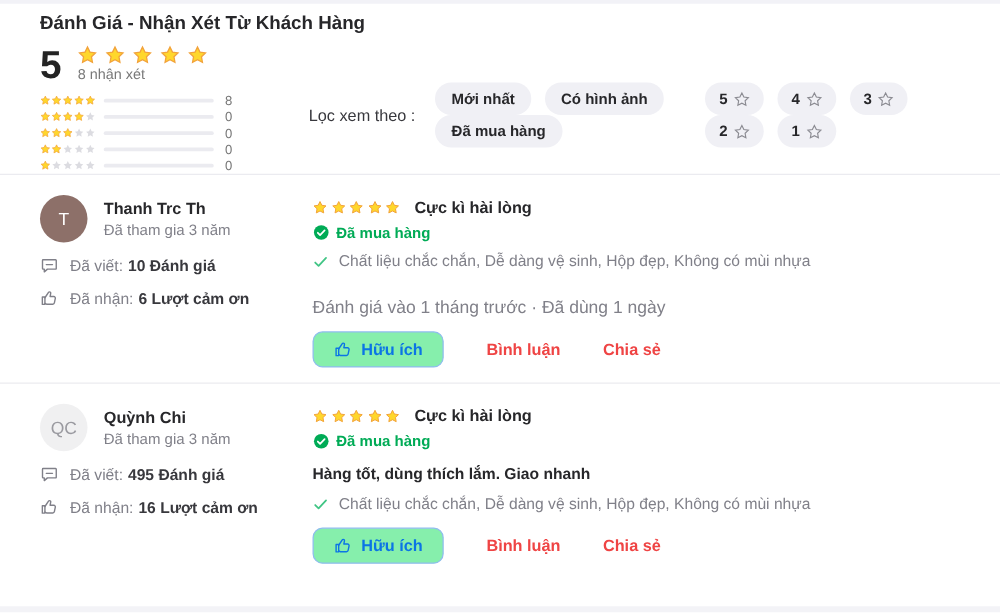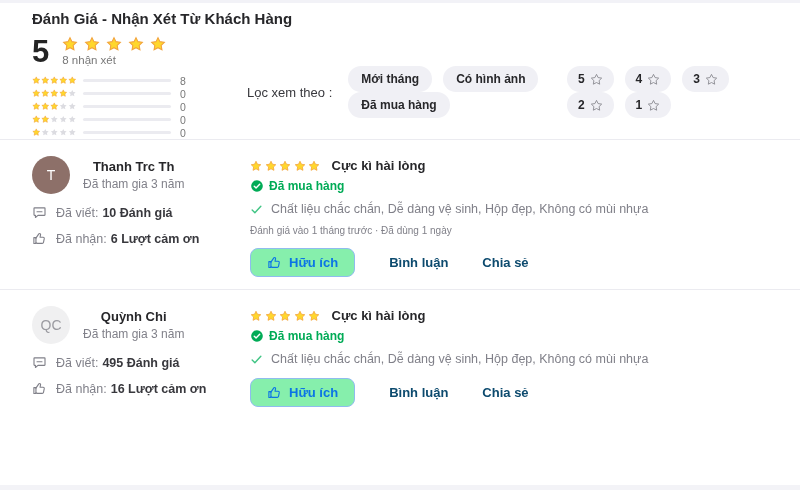--- a/index.html
+++ b/index.html
@@ -47,47 +47,47 @@
   
   .review { display:flex; border-top:1px solid #ebebf0; padding:16px 32px 12px 32px; }
   .review:first-of-type { margin-top:12px; }
   .rev-left { width:218px; flex-shrink:0; }
   .profile { display:flex; align-items:center; }
   .avatar {
     width:38px; height:38px; border-radius:50%;
     display:flex; align-items:center; justify-content:center;
     font-size:14px; font-weight:normal; margin-right:13px; flex-shrink:0;
   }
-  .p-name { font-size:13px; font-weight:bold; color:#27272a;text-align:center; }
+  .p-name { font-size:13px; font-weight:bold; color:#27272a; }
   .p-joined { font-size:12px; color:#808089; margin-top:3px; }
   .stat { display:flex; align-items:center; margin-top:11px; font-size:12.5px; color:#808089; }
   .stat svg { width:15px; height:15px; margin-right:9px; flex-shrink:0; }
   .stat .stat-val { color:#38383d; font-weight:bold; margin-left:4px; }
 
   .rev-right { flex:1; padding-top:2px; }
   .rating-row { display:flex; align-items:center; }
   .rating-stars { display:flex; align-items:center; }
   .rating-stars .star { width:12px; height:12px; margin-right:2.5px; }
   .rating-title { font-size:13px; font-weight:bold; color:#27272a; margin-left:9px; }
   .purchased { display:flex; align-items:center; margin-top:6px; }
   .purchased svg { width:14px; height:14px; margin-right:5px; }
   .purchased span { color:#00ab56; font-size:12px; font-weight:bold; }
   .content { font-size:12.5px; font-weight:600; color:#27272a; margin-top:11px; line-height:1.3; }
   .attrs { display:flex; align-items:center; margin-top:9px; font-size:12.5px; color:#808089; }
   .attrs svg { width:13px; height:13px; margin-right:8px; flex-shrink:0; }
-  .meta { margin-top:9px; font-size:10px; color:#808089; }
+  .meta { margin-top:21px; font-size:14px; color:#808089; }
   .actions { display:flex; align-items:center; margin-top:12px; }
   .helpful-btn {
     display:inline-flex; align-items:center; gap:7px;
     border:1px solid #8fbcee; border-radius:8px; background:#86efac;
     color:#0b74e5; font-size:13px; font-weight:bold;
     padding:6px 16px; cursor:pointer; font-family:inherit;
   }
   .helpful-btn svg { width:15px; height:15px; }
-  .action-link { color:#0c4a6e; font-size:13px; font-weight:bold; margin-left:34px; cursor:pointer; }
+  .action-link { color:#ef4444; font-size:13px; font-weight:bold; margin-left:34px; cursor:pointer; }
 
   .star path.f { fill:#ffd72c; stroke:#f2a33c; stroke-width:1.6; }
   .star path.e { fill:#dcdce1; stroke:none; }
 </style>
 </head>
 <body>
 
 <div class="edge-strip"></div>
 
 <div class="page-title">Đánh Giá - Nhận Xét Từ Khách Hàng</div>
@@ -221,21 +221,21 @@
             </svg>
           </span>
           <span class="hist-track"><span class="hist-fill" style="width:0%"></span></span>
           <span class="hist-count">0</span>
         </div>
       </div>
   </div>
   <div class="summary-right">
     <div class="filters">
       <span class="filter-label">Lọc xem theo :</span>
-      <span><span class="pill">Mới tháng</span><span class="pill">Có hình ảnh</span><span class="pill">Đã mua hàng</span></span>
+      <span><span class="pill">Mới nhất</span><span class="pill">Có hình ảnh</span><span class="pill">Đã mua hàng</span></span>
       <span><span class="pill star-pill">
             <span class="sp-num">5</span>
             <svg class="star-o" viewBox="0 0 24 24">
               <path d="M12 2.5l2.95 5.97 6.6.96-4.78 4.66 1.13 6.58L12 17.57l-5.9 3.1 1.13-6.58L2.45 9.43l6.6-.96z" fill="none" stroke="#8b8b92" stroke-width="1.7"></path>
             </svg>
           </span><span class="pill star-pill">
             <span class="sp-num">4</span>
             <svg class="star-o" viewBox="0 0 24 24">
               <path d="M12 2.5l2.95 5.97 6.6.96-4.78 4.66 1.13 6.58L12 17.57l-5.9 3.1 1.13-6.58L2.45 9.43l6.6-.96z" fill="none" stroke="#8b8b92" stroke-width="1.7"></path>
             </svg>
@@ -381,20 +381,21 @@
         </span>
       <span class="rating-title">Cực kì hài lòng</span>
     </div>
     <div class="purchased">
       <svg viewBox="0 0 24 24">
           <circle cx="12" cy="12" r="10" fill="#00ab56"></circle>
           <path d="M7.3 12.4l3.1 3.1 6.2-6.4" stroke="#fff" stroke-width="2.4" fill="none" stroke-linecap="round" stroke-linejoin="round"></path>
         </svg>
       <span>Đã mua hàng</span>
     </div>
+    <div class="content">Hàng tốt, dùng thích lắm. Giao nhanh</div>
     <div class="attrs">
       <svg viewBox="0 0 24 24" fill="none" stroke="#41c585" stroke-width="2.6" stroke-linecap="round" stroke-linejoin="round">
           <path d="M4 13l5 5L20 6"></path>
         </svg>
       <span>Chất liệu chắc chắn, Dễ dàng vệ sinh, Hộp đẹp, Không có mùi nhựa</span>
     </div>
     <div class="actions">
       <button class="helpful-btn">
         <svg viewBox="0 0 24 24" fill="none" stroke="#0b74e5" stroke-width="1.8" stroke-linejoin="round" stroke-linecap="round">
             <path d="M3 10.5h3.3V20H3z"></path>

